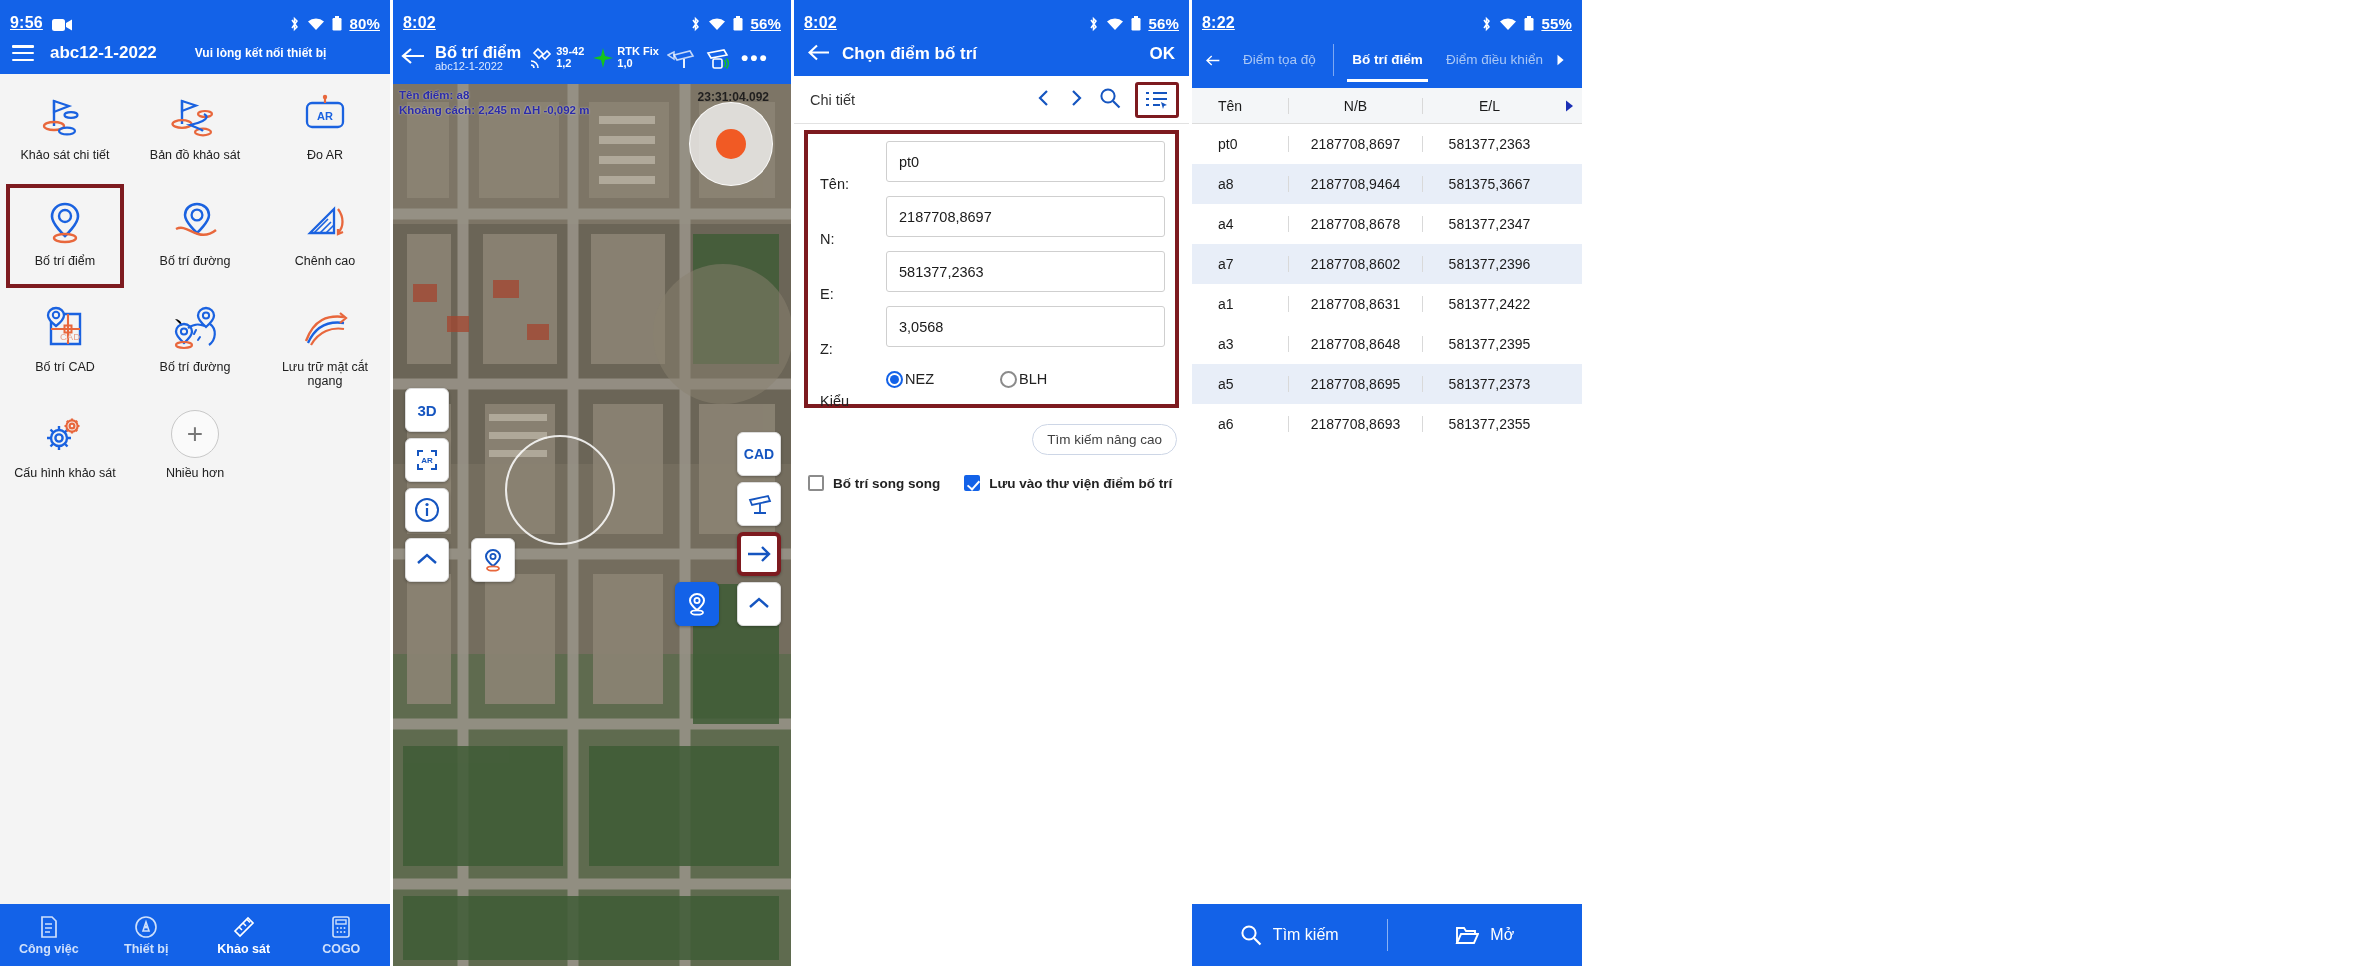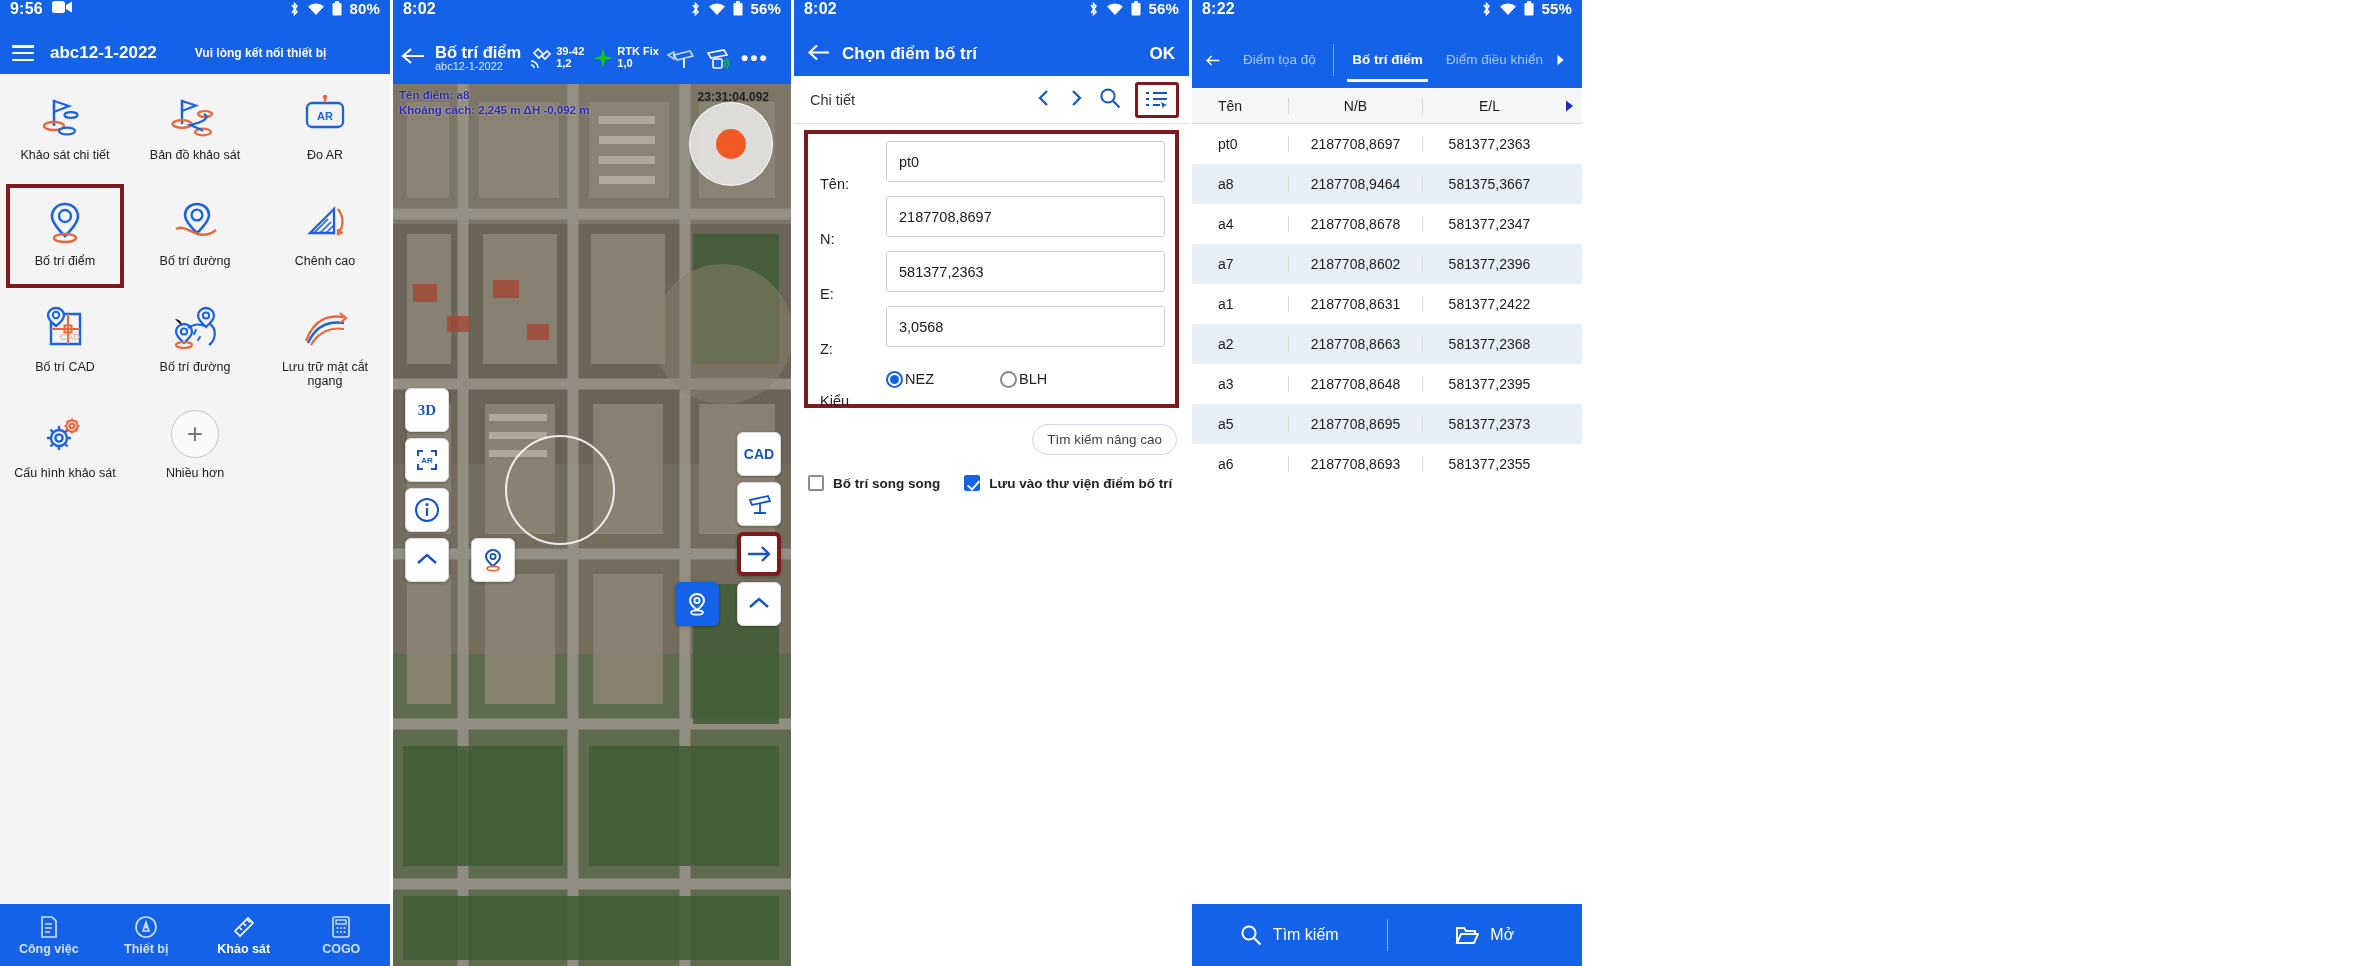--- a/index.html
+++ b/index.html
@@ -15,22 +15,22 @@
   .panel { position:relative; height:966px; overflow:hidden; background:#f3f3f3; flex:0 0 auto; }
   .p1 { width:390px; }
   .gap { width:3px; background:#fff; flex:0 0 auto; }
   .p2 { width:398px; }
   .p3 { width:395px; }
   .p4 { width:390px; }
 
   
   .statusbar {
     height:32px; background:#1362e8; color:#fff;
-    display:flex; align-items:flex-start; padding:0 10px;
-    font-size:16px; font-weight:bold; letter-spacing:.2px;
+    display:flex; align-items:flex-end; padding:0 10px;
+    font-size:16px; font-weight:bold; letter-spacing:.2px;text-decoration:underline;
   }
   .statusbar .clock { font-size:16px; }
   .sb-right { margin-left:auto; display:flex; align-items:center; gap:7px; }
   .sb-right svg { display:block; }
   .batt { font-size:15px; font-weight:bold; }
   .rec-icon { margin-left:9px; display:flex; }
 
   
   .appbar1 {
     height:42px; background:#1362e8; color:#fff;
@@ -556,21 +556,21 @@
         <div>Tên điểm: a8</div>
         <div>Khoảng cách: 2,245 m  ΔH -0,092 m</div>
       </div>
       <div class="map-time">23:31:04.092</div>
 
       <div class="compass">
           <span class="dot"></span>
         </div>
       <div class="targetring"></div>
 
-      <div class="mapbtn" style="left:12px; top:304px;font-family:Liberation Serif, serif;">
+      <div class="mapbtn" style="left:12px; top:304px;">
         <span>3D</span>
       </div>
       <div class="mapbtn" style="left:12px; top:354px;">
         <svg width="22" height="22" viewBox="0 0 22 22">
           <path d="M2 7 V2 H7 M15 2 H20 V7 M20 15 V20 H15 M7 20 H2 V15" stroke="#1555c0" stroke-width="2" fill="none"></path>
           <text x="11" y="14" font-size="8" fill="#1555c0" text-anchor="middle" font-family="Liberation Sans, sans-serif">AR</text>
         </svg>
       </div>
       <div class="mapbtn" style="left:12px; top:404px;">
         <svg width="26" height="26" viewBox="0 0 26 26">
@@ -797,26 +797,20 @@
         <div class="c-nb">2187708,8602</div>
         <div class="c-el">581377,2396</div>
         <div class="c-arrow"></div>
       </div>
       <div class="trow">
         <div class="c-name">a1</div>
         <div class="c-nb">2187708,8631</div>
         <div class="c-el">581377,2422</div>
         <div class="c-arrow"></div>
       </div>
-      <div class="trow alt">
-        <div class="c-name">a2</div>
-        <div class="c-nb">2187708,8663</div>
-        <div class="c-el">581377,2368</div>
-        <div class="c-arrow"></div>
-      </div>
       <div class="trow">
         <div class="c-name">a3</div>
         <div class="c-nb">2187708,8648</div>
         <div class="c-el">581377,2395</div>
         <div class="c-arrow"></div>
       </div>
       <div class="trow alt">
         <div class="c-name">a5</div>
         <div class="c-nb">2187708,8695</div>
         <div class="c-el">581377,2373</div>

